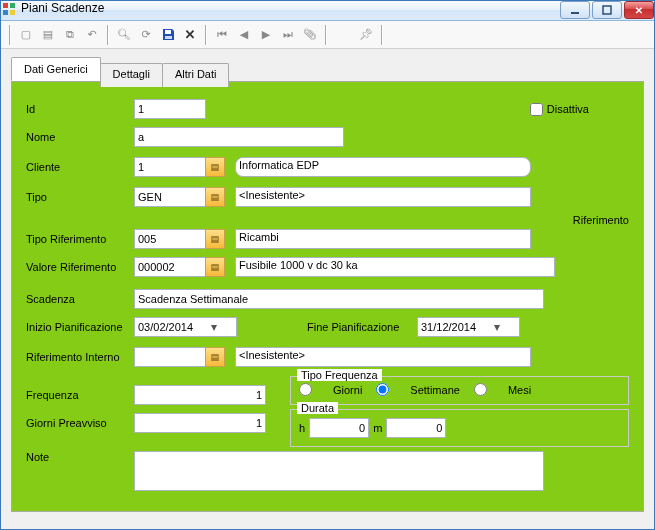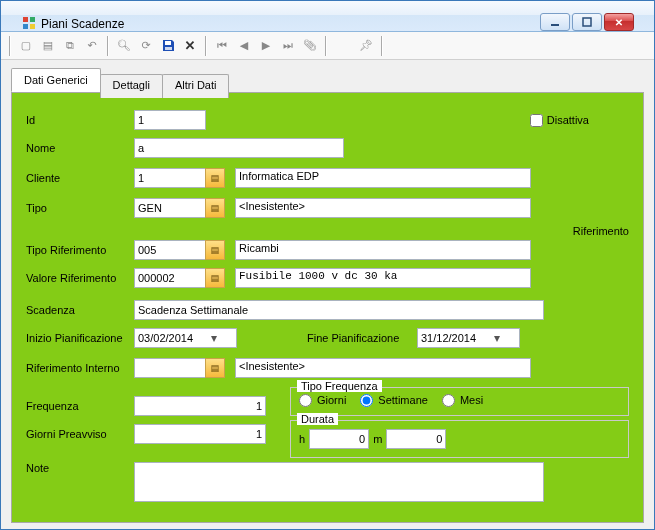--- a/index.html
+++ b/index.html
@@ -9,25 +9,25 @@
   background: #fff;
   overflow: hidden;
 }
 .window {
   width: 655px; height: 530px;
   border: 1px solid #3a78b9;
   background: #f0f0f0;
   box-shadow: 0 2px 10px rgba(0,0,0,0.2);
 }
 .titlebar {
-  height: 31px;
+  height: 20px;
   background: linear-gradient(to bottom, #f6fafe 0%, #e8f1fb 45%, #d4e6f8 46%, #dbeafb 100%);
-  display: flex; align-items: flex-end;
+  display: flex; align-items: flex-start;
   border-bottom: 1px solid #8fb7dd;
-  padding: 0 20px;
+  padding: 0 0;
 }
 .titlebar-icon { width: 16px; height: 16px; margin-right: 4px; display:flex; align-items:center; justify-content:center; }
 .titlebar-title { flex: 1; font-size: 12px; color: #000; }
 .sysbuttons { display: flex; gap: 0; }
 .sysbtn {
   width: 30px; height: 18px;
   border: 1px solid #7a9ec7;
   background: linear-gradient(to bottom, #f2f7fd, #cfe2f6);
   border-radius: 3px;
   margin-left: 2px;
@@ -152,21 +152,21 @@
   position: relative;
   margin-left: 0;
 }
 .group-title {
   position: absolute;
   top: -8px; left: 6px;
   background: #fff;
   padding: 0 4px;
 }
 .radio-row { display: flex; gap: 14px; align-items: center; }
-.radio-row label { display: flex; align-items: flex-start; gap: 5px; width: auto; }
+.radio-row label { display: flex; align-items: center; gap: 21px; width: auto; }
 .duration-row { display: flex; align-items: center; gap: 4px; margin-top: 2px; }
 .dur-input { width: 60px; text-align: right; }
 .num-right { text-align: right; }
 .checkbox-disattiva { display:flex; align-items:center; gap:4px; }
 </style>
 </head>
 <body>
 
 <div class="window">
   <div class="titlebar">
@@ -244,21 +244,21 @@
 
       <div class="form-row">
         <label>Nome</label>
         <input class="text-input w200" value="a" style="">
       </div>
 
       <div class="form-row" style="margin-top:8px;">
         <label>Cliente</label>
         <input class="text-input w60" value="1" style="">
         <span class="lookup-btn">▤</span>
-        <div class="readonly-box" style="width:296px;">Informatica EDP</div>
+        <div class="readonly-box" style="width:296px;border-radius:8px;">Informatica EDP</div>
       </div>
 
       <div class="form-row" style="margin-top:8px;">
         <label>Tipo</label>
         <input class="text-input w60" value="GEN" style="">
         <span class="lookup-btn">▤</span>
         <div class="readonly-box" style="width:296px;">&lt;Inesistente&gt;</div>
       </div>
 
       <div class="section-label">Riferimento</div>
@@ -267,21 +267,21 @@
         <label>Tipo Riferimento</label>
         <input class="text-input w60" value="005" style="">
         <span class="lookup-btn">▤</span>
         <div class="readonly-box" style="width:296px;">Ricambi</div>
       </div>
 
       <div class="form-row">
         <label>Valore Riferimento</label>
         <input class="text-input w60" value="000002" style="">
         <span class="lookup-btn">▤</span>
-        <div class="readonly-box" style="width:296px;font-family:Liberation Mono, monospace;">Fusibile 1000 v dc 30 ka</div>
+        <div class="readonly-box" style="width:320px;">Fusibile 1000 v dc 30 ka</div>
       </div>
 
       <div class="form-row" style="margin-top:10px;">
         <label>Scadenza</label>
         <input class="text-input wlong" value="Scadenza Settimanale" style="">
       </div>
 
       <div class="form-row">
         <label>Inizio Pianificazione</label>
         <span class="datepicker">

